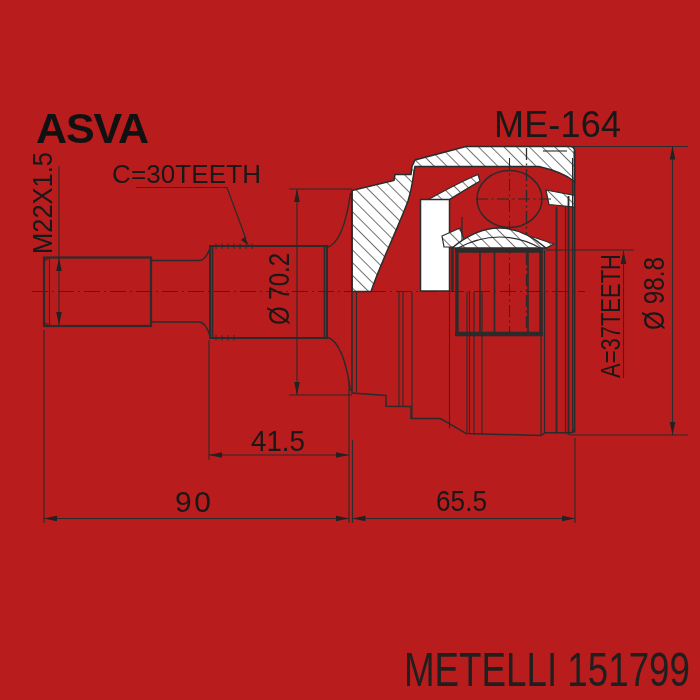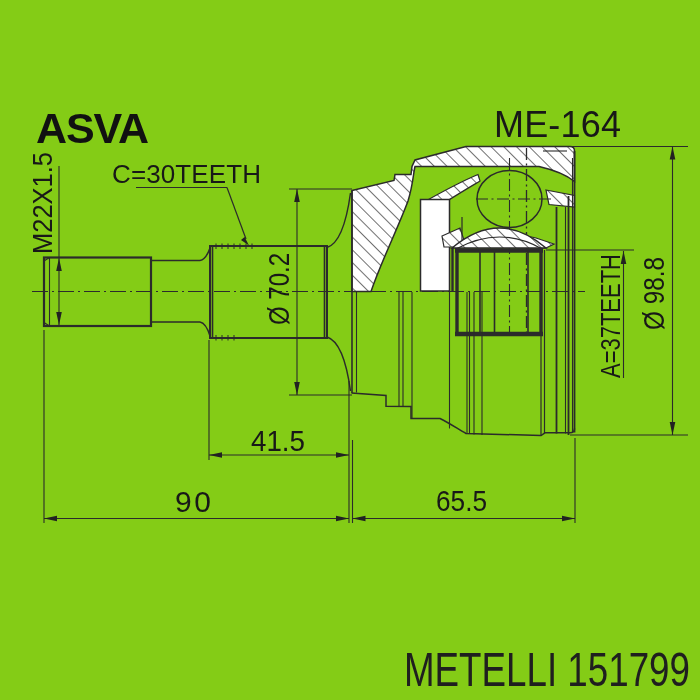--- a/index.html
+++ b/index.html
@@ -1,16 +1,16 @@
 <!DOCTYPE html>
 <html><head>
 <meta charset="utf-8">
 <style>
   html,body{margin:0;padding:0;background:#fff;}
-  .page{position:relative;width:700px;height:700px;background:#84cc16;overflow:hidden;
+  .page{position:relative;width:700px;height:700px;background:#b91c1c;overflow:hidden;
         font-family:"Liberation Sans",sans-serif;}
   svg{position:absolute;left:0;top:0;}
 </style>
 </head>
 <body>
 <div class="page">
 <svg width="700" height="700" viewBox="0 0 700 700">
 <defs>
 
   <pattern id="hatch" patternUnits="userSpaceOnUse" width="9" height="9" patternTransform="rotate(-45)">

